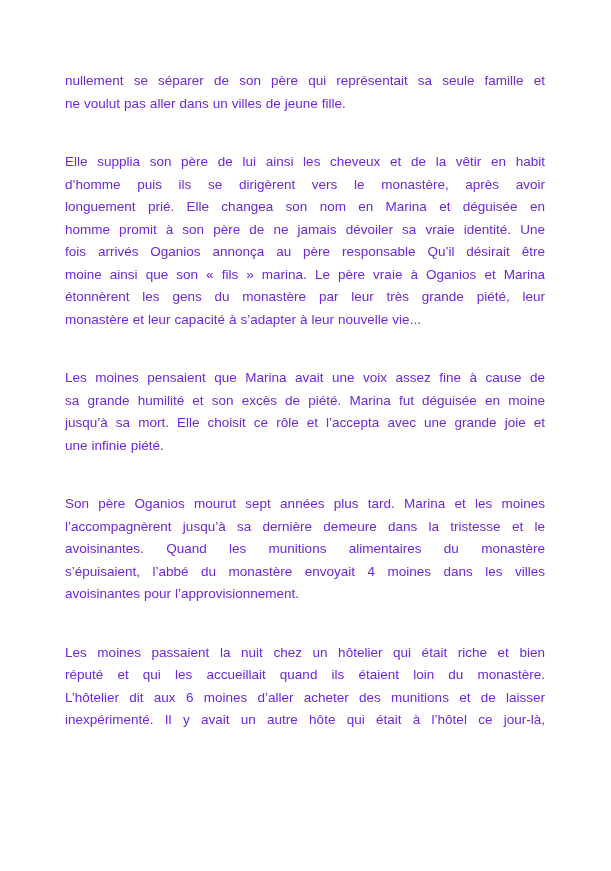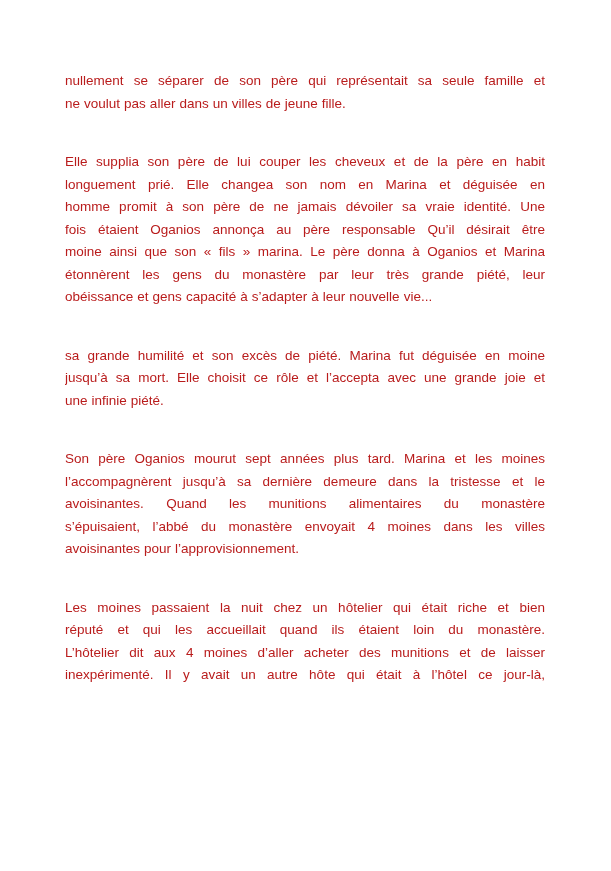--- a/index.html
+++ b/index.html
@@ -42,46 +42,48 @@
   }
   .line.last-left {
     text-align-last: left;
     -moz-text-align-last: left;
   }
 </style>
 </head>
 <body>
 
 <div class="page">
-  <div class="text-body" style="color: #b91c1c;">
+  <div class="text-body" style="color: #6d28d9;">
       <div class="para">
         <div class="line">nullement se séparer de son père qui représentait sa seule famille et</div>
         <div class="line last-left">ne voulut pas aller dans un villes de jeune fille.</div>
       </div>
       <div class="para">
-        <div class="line">Elle supplia son père de lui couper les cheveux et de la père en habit</div>
+        <div class="line">Elle supplia son père de lui ainsi les cheveux et de la vêtir en habit</div>
+        <div class="line">d’homme puis ils se dirigèrent vers le monastère, après avoir</div>
         <div class="line">longuement prié. Elle changea son nom en Marina et déguisée en</div>
         <div class="line">homme promit à son père de ne jamais dévoiler sa vraie identité. Une</div>
-        <div class="line">fois étaient Oganios annonça au père responsable Qu’il désirait être</div>
-        <div class="line">moine ainsi que son « fils » marina. Le père donna à Oganios et Marina</div>
+        <div class="line">fois arrivés Oganios annonça au père responsable Qu’il désirait être</div>
+        <div class="line">moine ainsi que son « fils » marina. Le père vraie à Oganios et Marina</div>
         <div class="line">étonnèrent les gens du monastère par leur très grande piété, leur</div>
-        <div class="line last-left">obéissance et gens capacité à s’adapter à leur nouvelle vie...</div>
+        <div class="line last-left">monastère et leur capacité à s’adapter à leur nouvelle vie...</div>
       </div>
       <div class="para">
+        <div class="line">Les moines pensaient que Marina avait une voix assez fine à cause de</div>
         <div class="line">sa grande humilité et son excès de piété. Marina fut déguisée en moine</div>
         <div class="line">jusqu’à sa mort. Elle choisit ce rôle et l’accepta avec une grande joie et</div>
         <div class="line last-left">une infinie piété.</div>
       </div>
       <div class="para">
         <div class="line">Son père Oganios mourut sept années plus tard. Marina et les moines</div>
         <div class="line">l’accompagnèrent jusqu’à sa dernière demeure dans la tristesse et le</div>
         <div class="line">avoisinantes. Quand les munitions alimentaires du monastère</div>
         <div class="line">s’épuisaient, l’abbé du monastère envoyait 4 moines dans les villes</div>
         <div class="line last-left">avoisinantes pour l’approvisionnement.</div>
       </div>
       <div class="para">
         <div class="line">Les moines passaient la nuit chez un hôtelier qui était riche et bien</div>
         <div class="line">réputé et qui les accueillait quand ils étaient loin du monastère.</div>
-        <div class="line">L’hôtelier dit aux 4 moines d’aller acheter des munitions et de laisser</div>
+        <div class="line">L’hôtelier dit aux 6 moines d’aller acheter des munitions et de laisser</div>
         <div class="line">inexpérimenté. Il y avait un autre hôte qui était à l’hôtel ce jour-là,</div>
       </div>
     </div>
 </div>
 
 </body></html>

